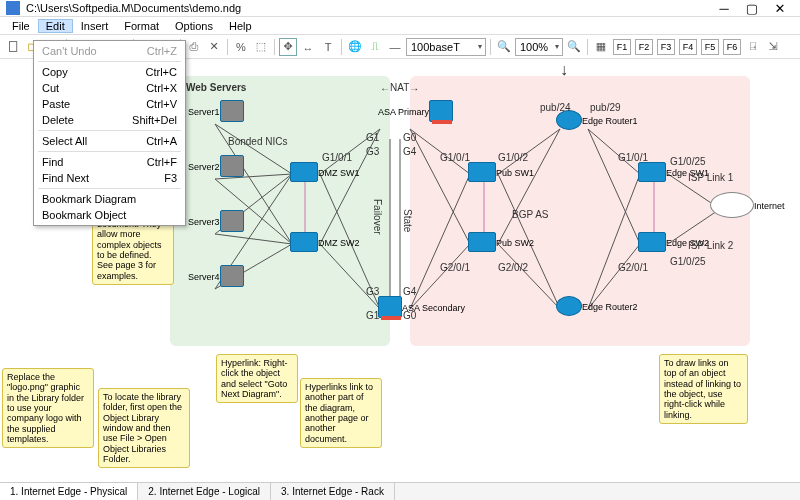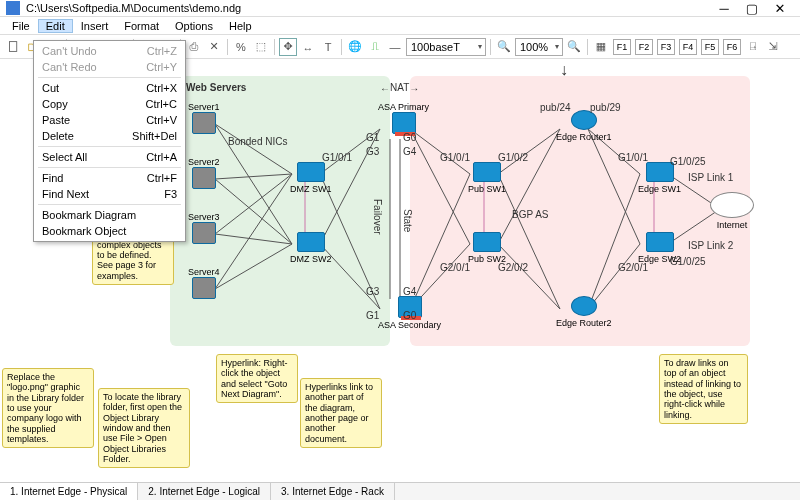--- a/index.html
+++ b/index.html
@@ -24,21 +24,21 @@
 .dd-row { display: flex; padding: 2px 8px; font-size: 11px; }
 .dd-row.disabled { color: #999; }
 .dd-row span:first-child { flex: 1; }
 .dd-row span:last-child { }
 .dd-sep { height: 1px; background: #ddd; margin: 2px 4px; }
 .canvas { position: absolute; left: 0; top: 64px; right: 0; bottom: 18px; overflow: hidden; }
 .region { position: absolute; border-radius: 6px; }
 .region.green { background: #e3f2e3; }
 .region.red { background: #fde8e8; }
 .note { position: absolute; background: #fff9c4; border: 1px solid #d4c04a; font-size: 9px; padding: 3px 4px; line-height: 1.15; border-radius: 3px; }
-.node { position: absolute; display: flex; flex-direction: column; align-items: center; }
+.node { position: absolute; display: flex; align-items: center; }
 .device { width: 28px; height: 20px; background: #1891d0; border: 1px solid #0d6ba0; border-radius: 2px; position: relative; }
 .device.server { width: 24px; height: 22px; background: #888; }
 .device.router { border-radius: 50%; width: 26px; height: 20px; }
 .device.firewall { width: 24px; height: 22px; }
 .device.firewall::after { content: ""; position: absolute; bottom: -3px; left: 2px; width: 20px; height: 4px; background: #e74c3c; }
 .nlabel { font-size: 9px; margin-top: 2px; white-space: nowrap; }
 .cloud { width: 44px; height: 26px; background: #fff; border: 1px solid #888; border-radius: 50%; }
 .plabel { position: absolute; font-size: 10px; color: #333; white-space: nowrap; }
 .link-ellipse { position: absolute; width: 26px; height: 14px; border: 1px solid #6a6a9a; border-radius: 50%; font-size: 8px; display: flex; align-items: center; justify-content: center; color: #3a3a8a; text-decoration: underline; }
 svg.wires { position: absolute; left: 0; top: 0; width: 100%; height: 100%; pointer-events: none; }
@@ -120,32 +120,28 @@
   <div class="fkey">F6</div>
   <div class="tb">⍈</div>
   <div class="tb">⇲</div>
 </div>
 
 <div class="dropdown" id="ddmenu">
     <div class="dd-row disabled">
       <span>Can't Undo</span>
       <span>Ctrl+Z</span>
     </div>
-    <div class="dd-row disabled">
-      <span>Can't Redo</span>
-      <span>Ctrl+Y</span>
-    </div>
     <div class="dd-sep"></div>
+    <div class="dd-row">
+      <span>Copy</span>
+      <span>Ctrl+C</span>
+    </div>
     <div class="dd-row">
       <span>Cut</span>
       <span>Ctrl+X</span>
-    </div>
-    <div class="dd-row">
-      <span>Copy</span>
-      <span>Ctrl+C</span>
     </div>
     <div class="dd-row">
       <span>Paste</span>
       <span>Ctrl+V</span>
     </div>
     <div class="dd-row">
       <span>Delete</span>
       <span>Shift+Del</span>
     </div>
     <div class="dd-sep"></div>

